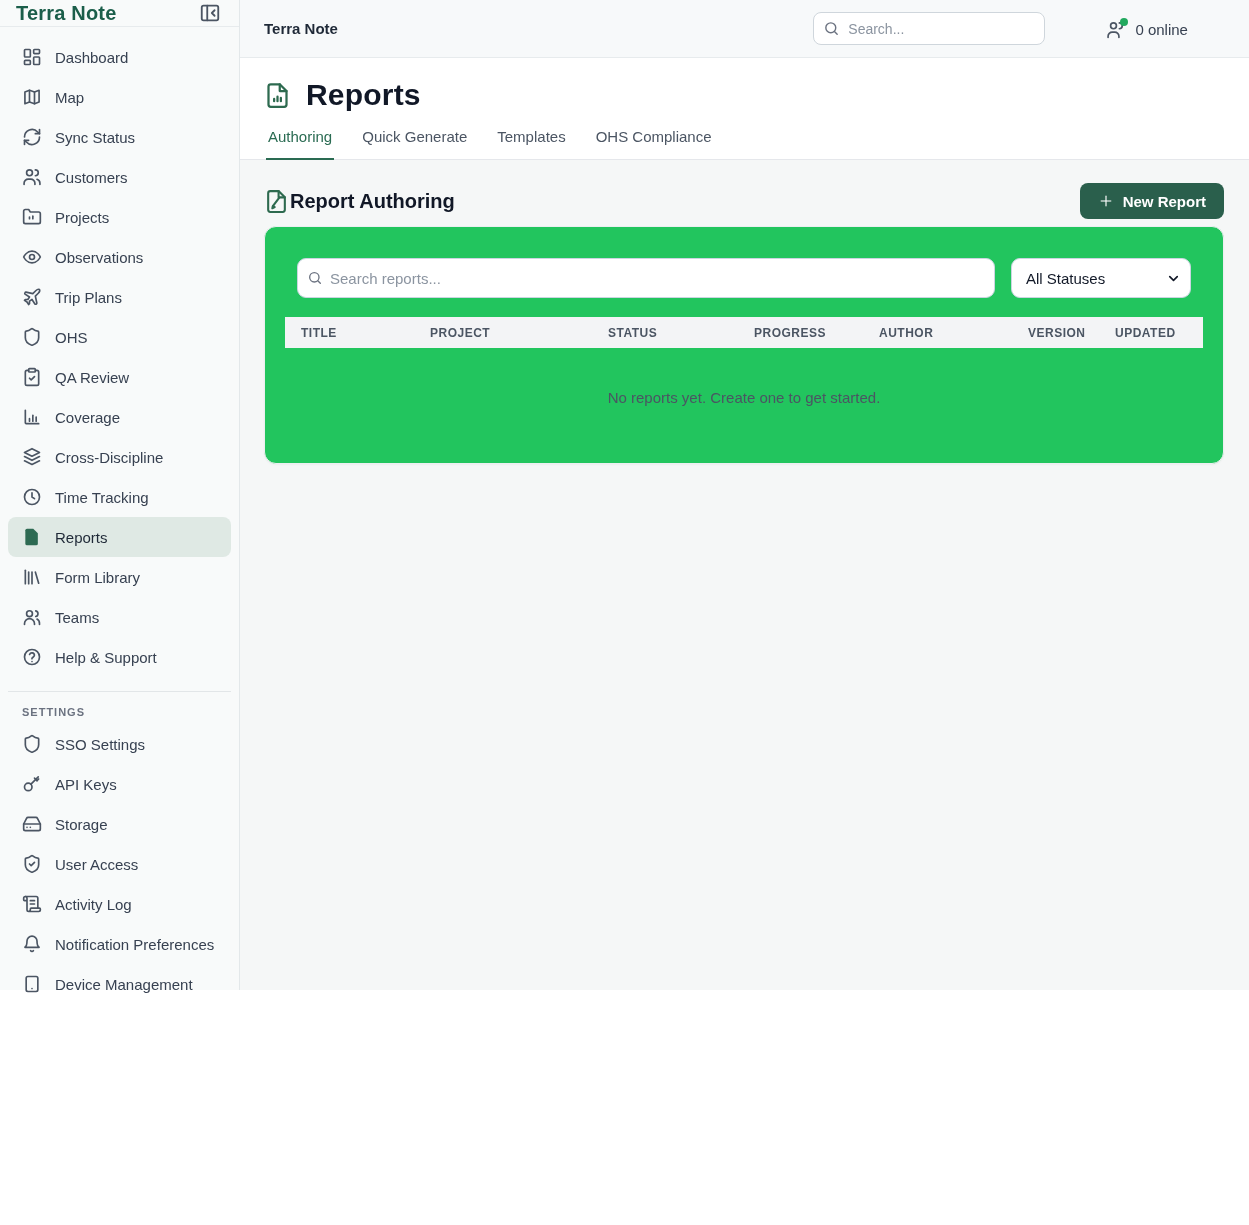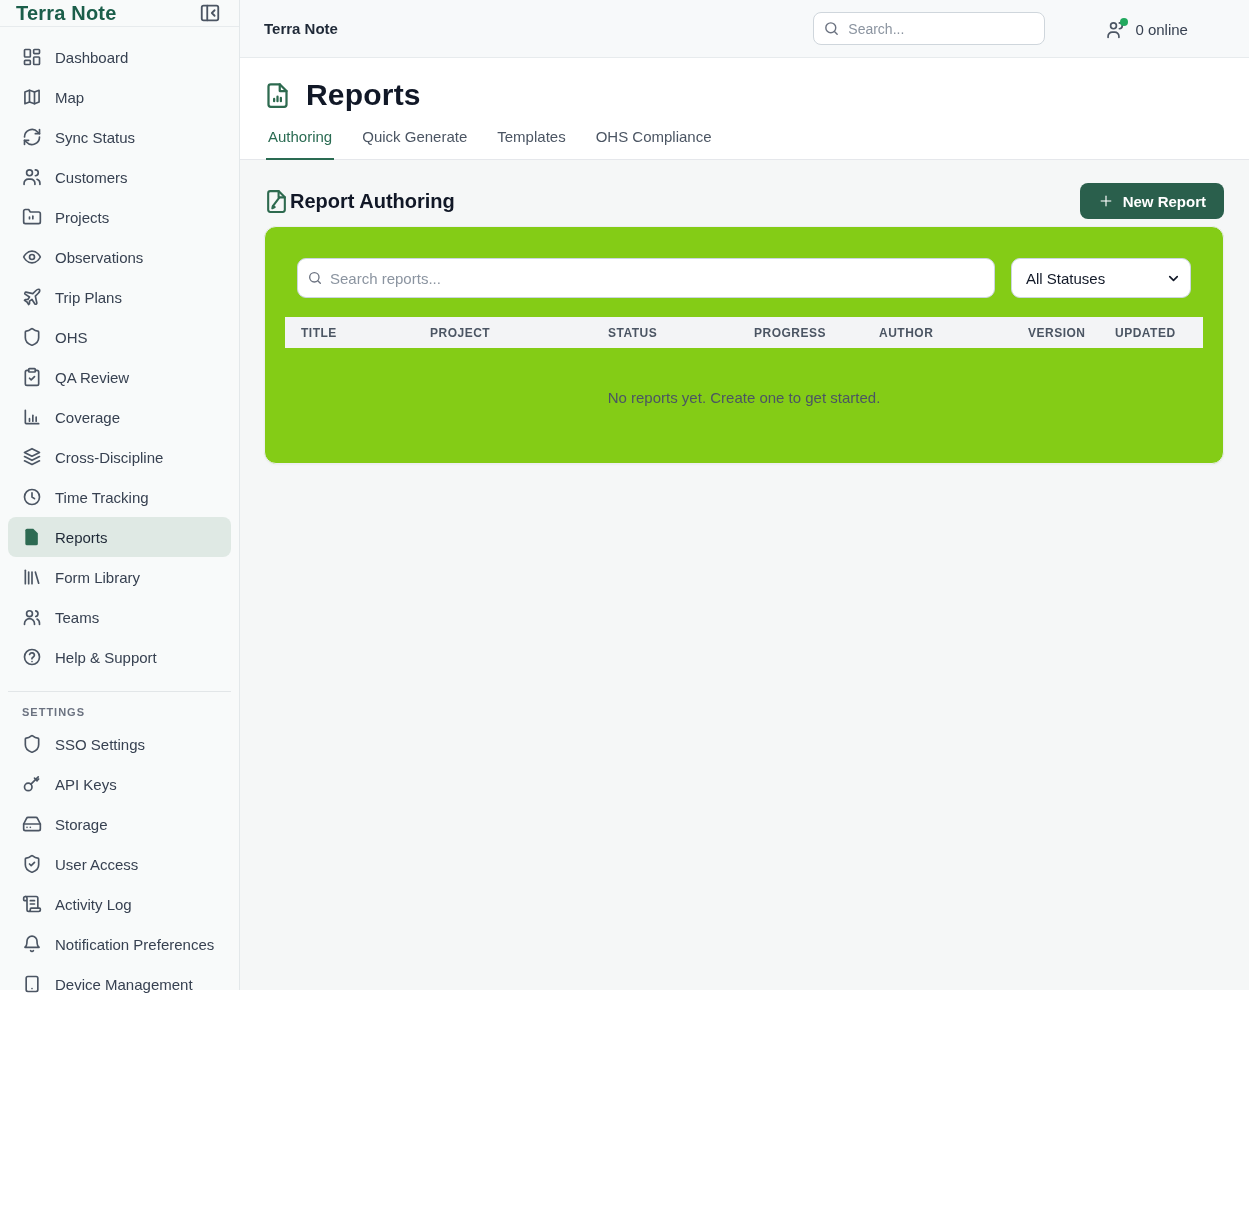--- a/index.html
+++ b/index.html
@@ -49,21 +49,21 @@
 
   
   .content { flex:1; background:#f5f7f7; padding:23px 25px 0 24px; }
   .section-head { display:flex; align-items:center; justify-content:space-between; margin-bottom:7px; }
   .section-head-left { display:flex; align-items:center; gap:1px; }
   .section-head-left .ico { color:#2d6a4f; }
   .section-title { font-size:20px; font-weight:700; color:#111827; }
   .new-report-btn { display:flex; align-items:center; gap:9px; background:#2a5f4c; color:#fff; border:none; border-radius:8px; height:36px; padding:0 18px; font-size:15px; font-weight:700; cursor:pointer; font-family:inherit; }
   .new-report-btn .plus { color:rgba(255,255,255,.72); display:flex; }
 
-  .card { background:#84cc16; border:1px solid #eceff1; border-radius:12px; box-shadow:0 1px 2px rgba(16,24,40,.04); }
+  .card { background:#22c55e; border:1px solid #eceff1; border-radius:12px; box-shadow:0 1px 2px rgba(16,24,40,.04); }
   .card-toolbar { display:flex; gap:16px; padding:31px 32px 0 32px; }
   .rsearch { position:relative; flex:1; }
   .rsearch input { width:100%; height:40px; border:1px solid #cbd5e1; border-radius:9px; padding:0 12px 0 32px; font-size:15px; color:#374151; font-family:inherit; }
   .rsearch input::placeholder { color:#8b94a0; }
   .rsearch .ico { position:absolute; left:10px; top:12px; color:#6b7280; }
   .select-wrap { position:relative; width:180px; }
   .select-wrap select { appearance:none; -webkit-appearance:none; width:100%; height:40px; border:1px solid #cbd5e1; border-radius:9px; background:#fff; padding:0 30px 0 14px; font-size:15px; color:#111827; font-family:inherit; cursor:pointer; }
   .select-wrap .chev { position:absolute; right:10px; top:13px; color:#111827; pointer-events:none; }
 
   .table-area { margin:19px 20px 0 20px; }

